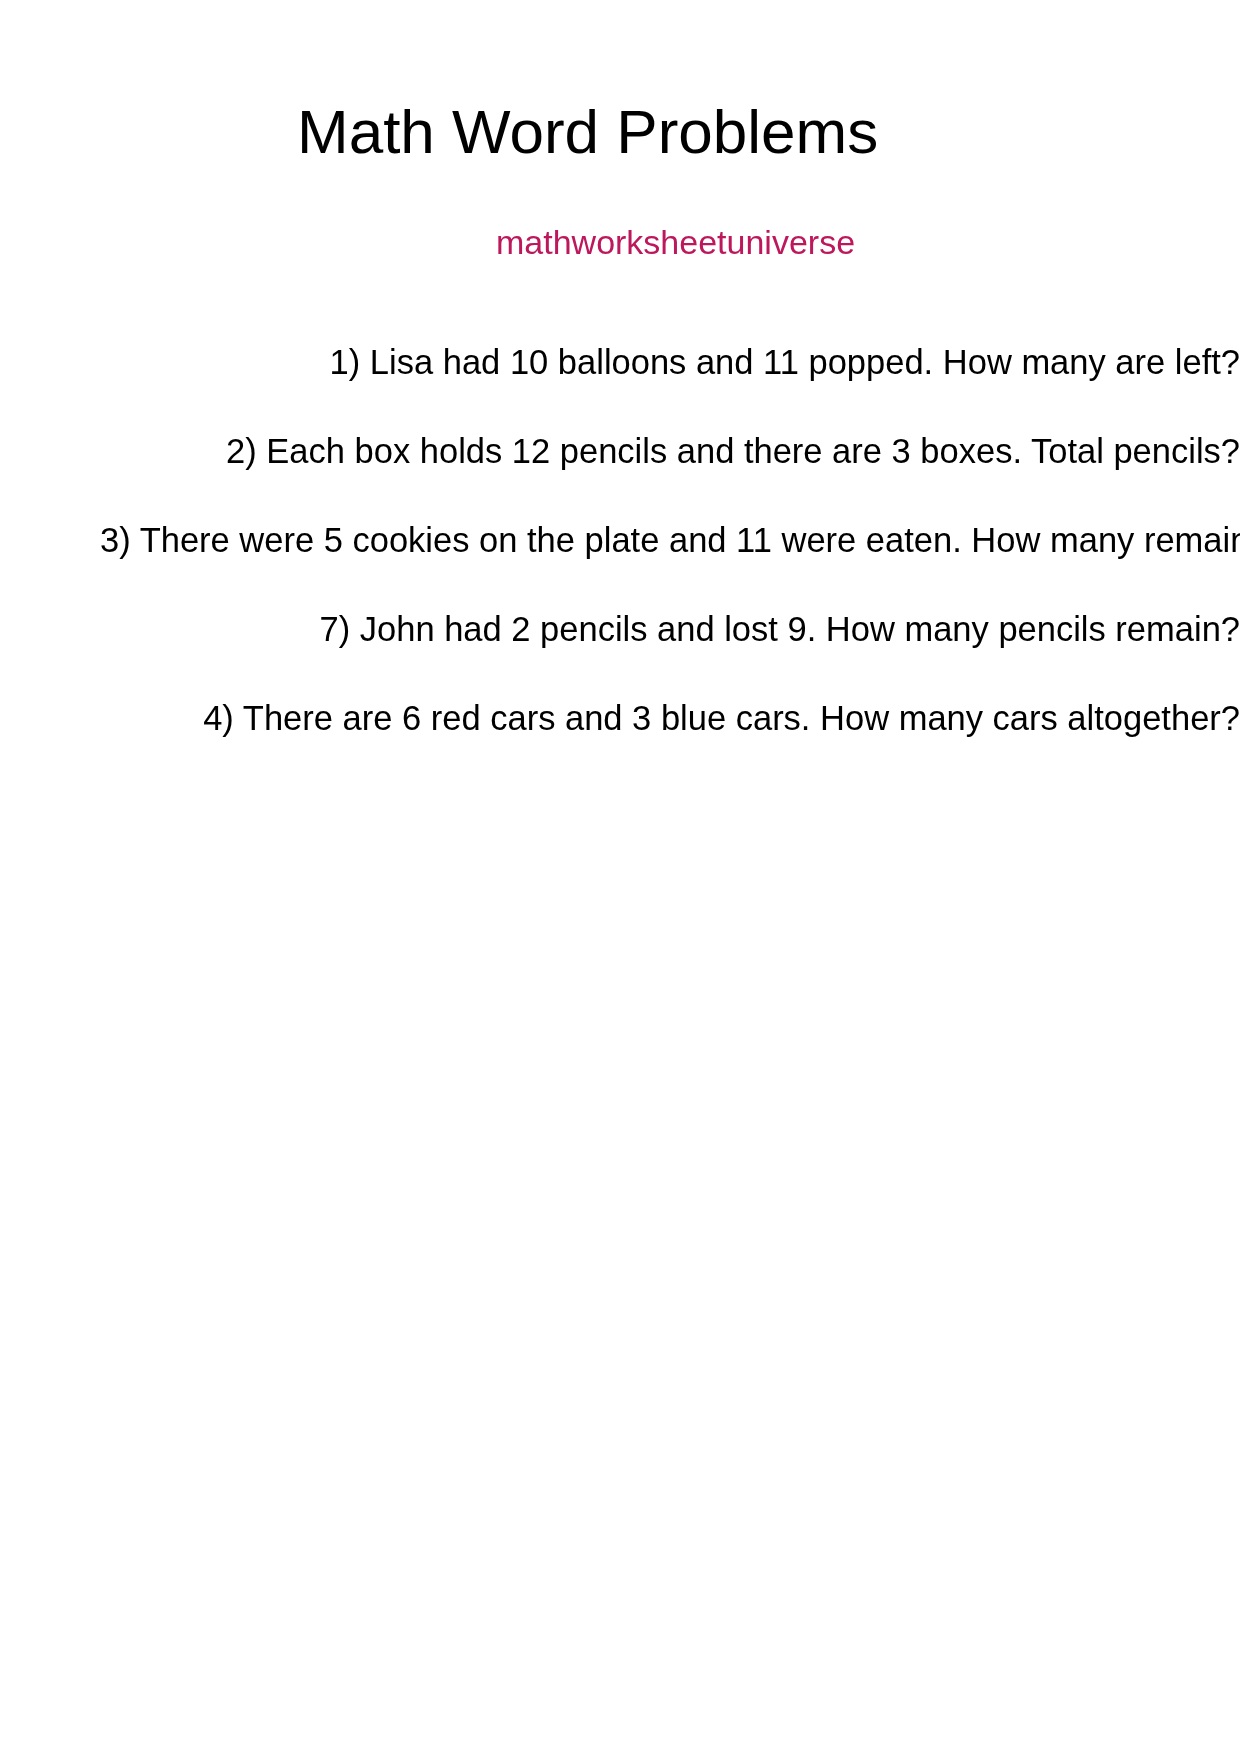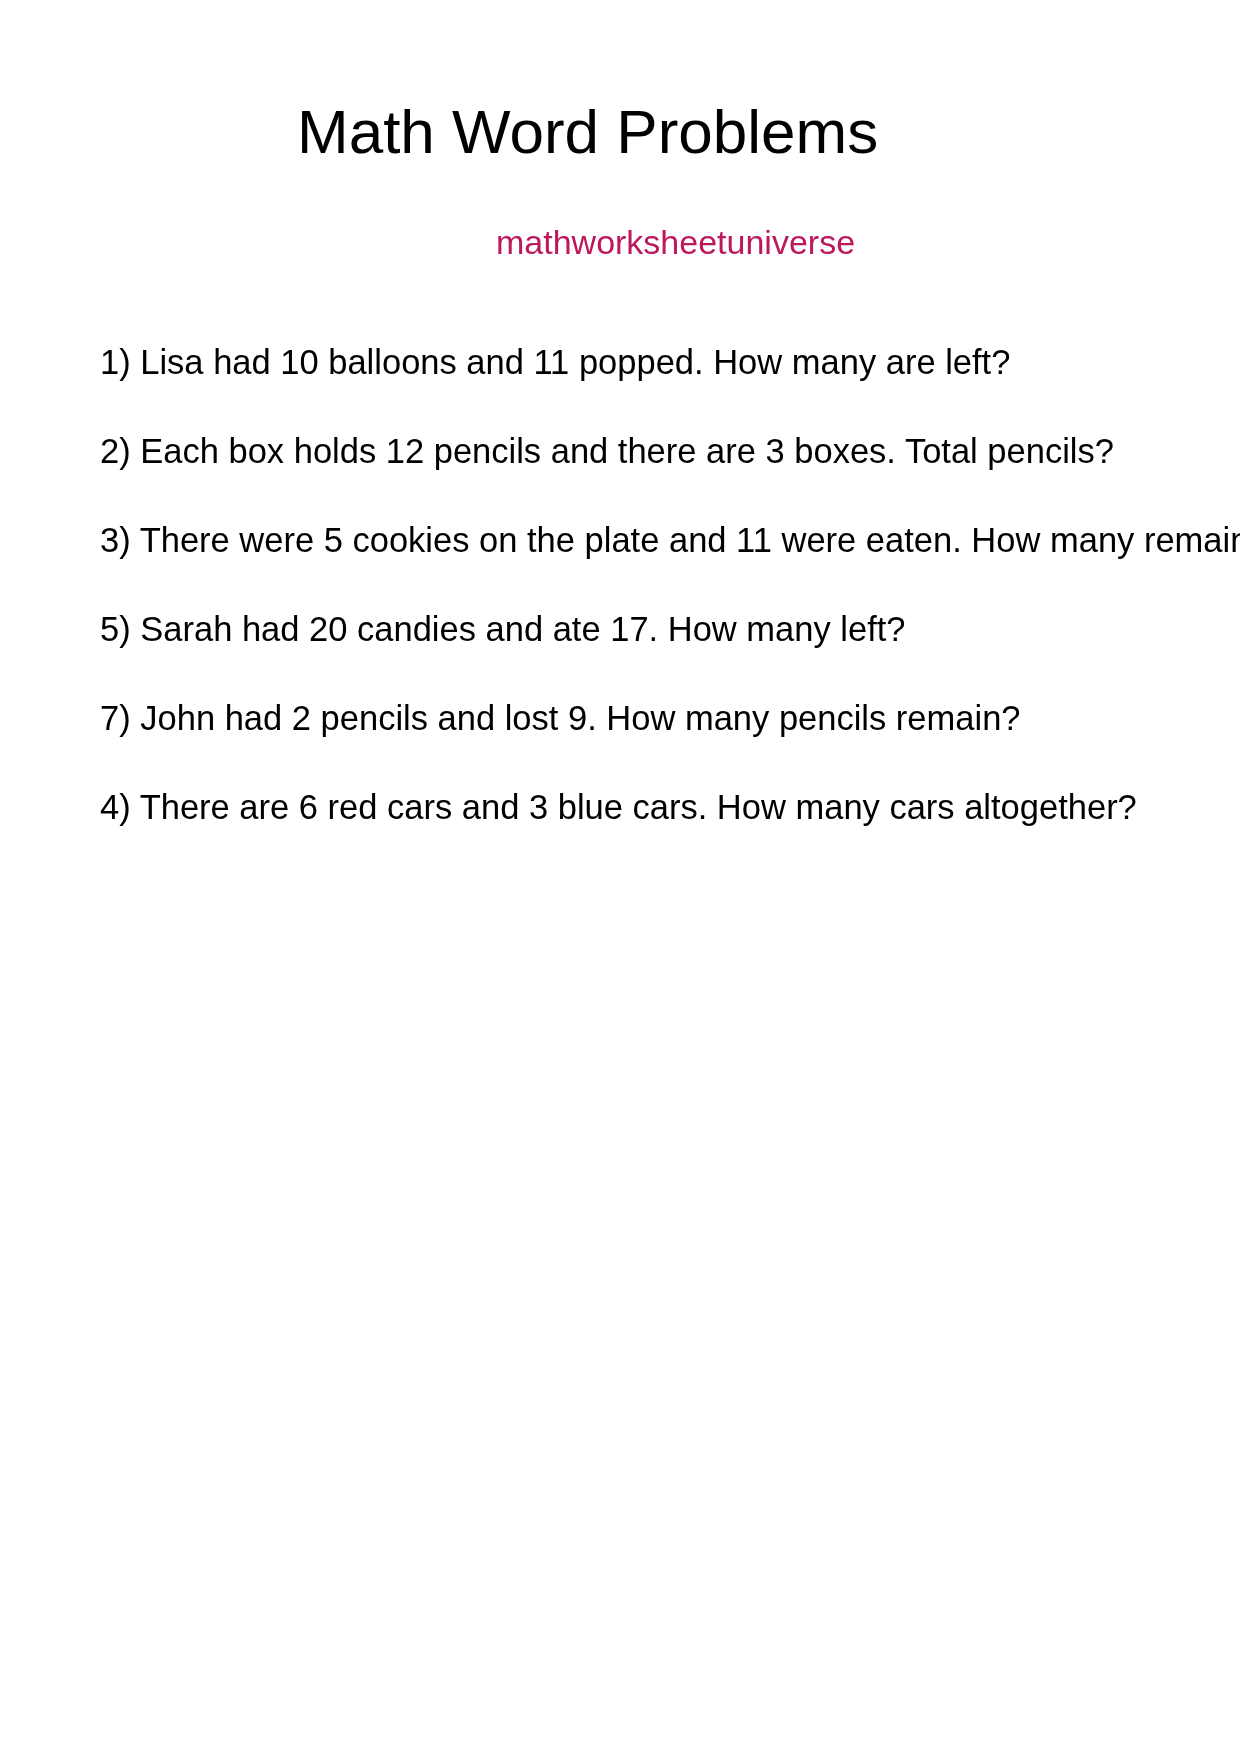--- a/index.html
+++ b/index.html
@@ -2,29 +2,28 @@
 <html><head>
 <meta charset="utf-8">
 <style>
   html, body { margin: 0; padding: 0; background: #ffffff; }
   body { width: 1240px; height: 1754px; overflow: hidden; position: relative;
          font-family: "Liberation Sans", sans-serif; color: #000; }
   .title { position: absolute; left: 297px; top: 96px; font-size: 62px; line-height: 72px;
            white-space: nowrap; color: #000000; }
   .subtitle { position: absolute; left: 496px; top: 178px; font-size: 34px; line-height: 40px;
               color: #be185d; white-space: nowrap; margin-top: 44px; }
-  .problems { position: absolute; left: 100px; top: 342px; width: 1140px; }
+  .problems { position: absolute; left: 100px; top: 342px; width: 1140px; text-align: right; }
   .problem { font-size: 34.5px; line-height: 40px; height: 89px; white-space: nowrap; overflow: visible; }
 </style>
 </head>
 <body>
 
 <div class="title">Math Word Problems</div>
 <div class="subtitle">mathworksheetuniverse</div>
 
 <div class="problems">
   <div class="problem">1) Lisa had 10 balloons and 11 popped. How many are left?</div>
   <div class="problem">2) Each box holds 12 pencils and there are 3 boxes. Total pencils?</div>
   <div class="problem">3) There were 5 cookies on the plate and 11 were eaten. How many remain?</div>
-  <div class="problem">5) Sarah had 20 candies and ate 17. How many left?</div>
   <div class="problem">7) John had 2 pencils and lost 9. How many pencils remain?</div>
   <div class="problem">4) There are 6 red cars and 3 blue cars. How many cars altogether?</div>
 </div>
 
 </body></html>

